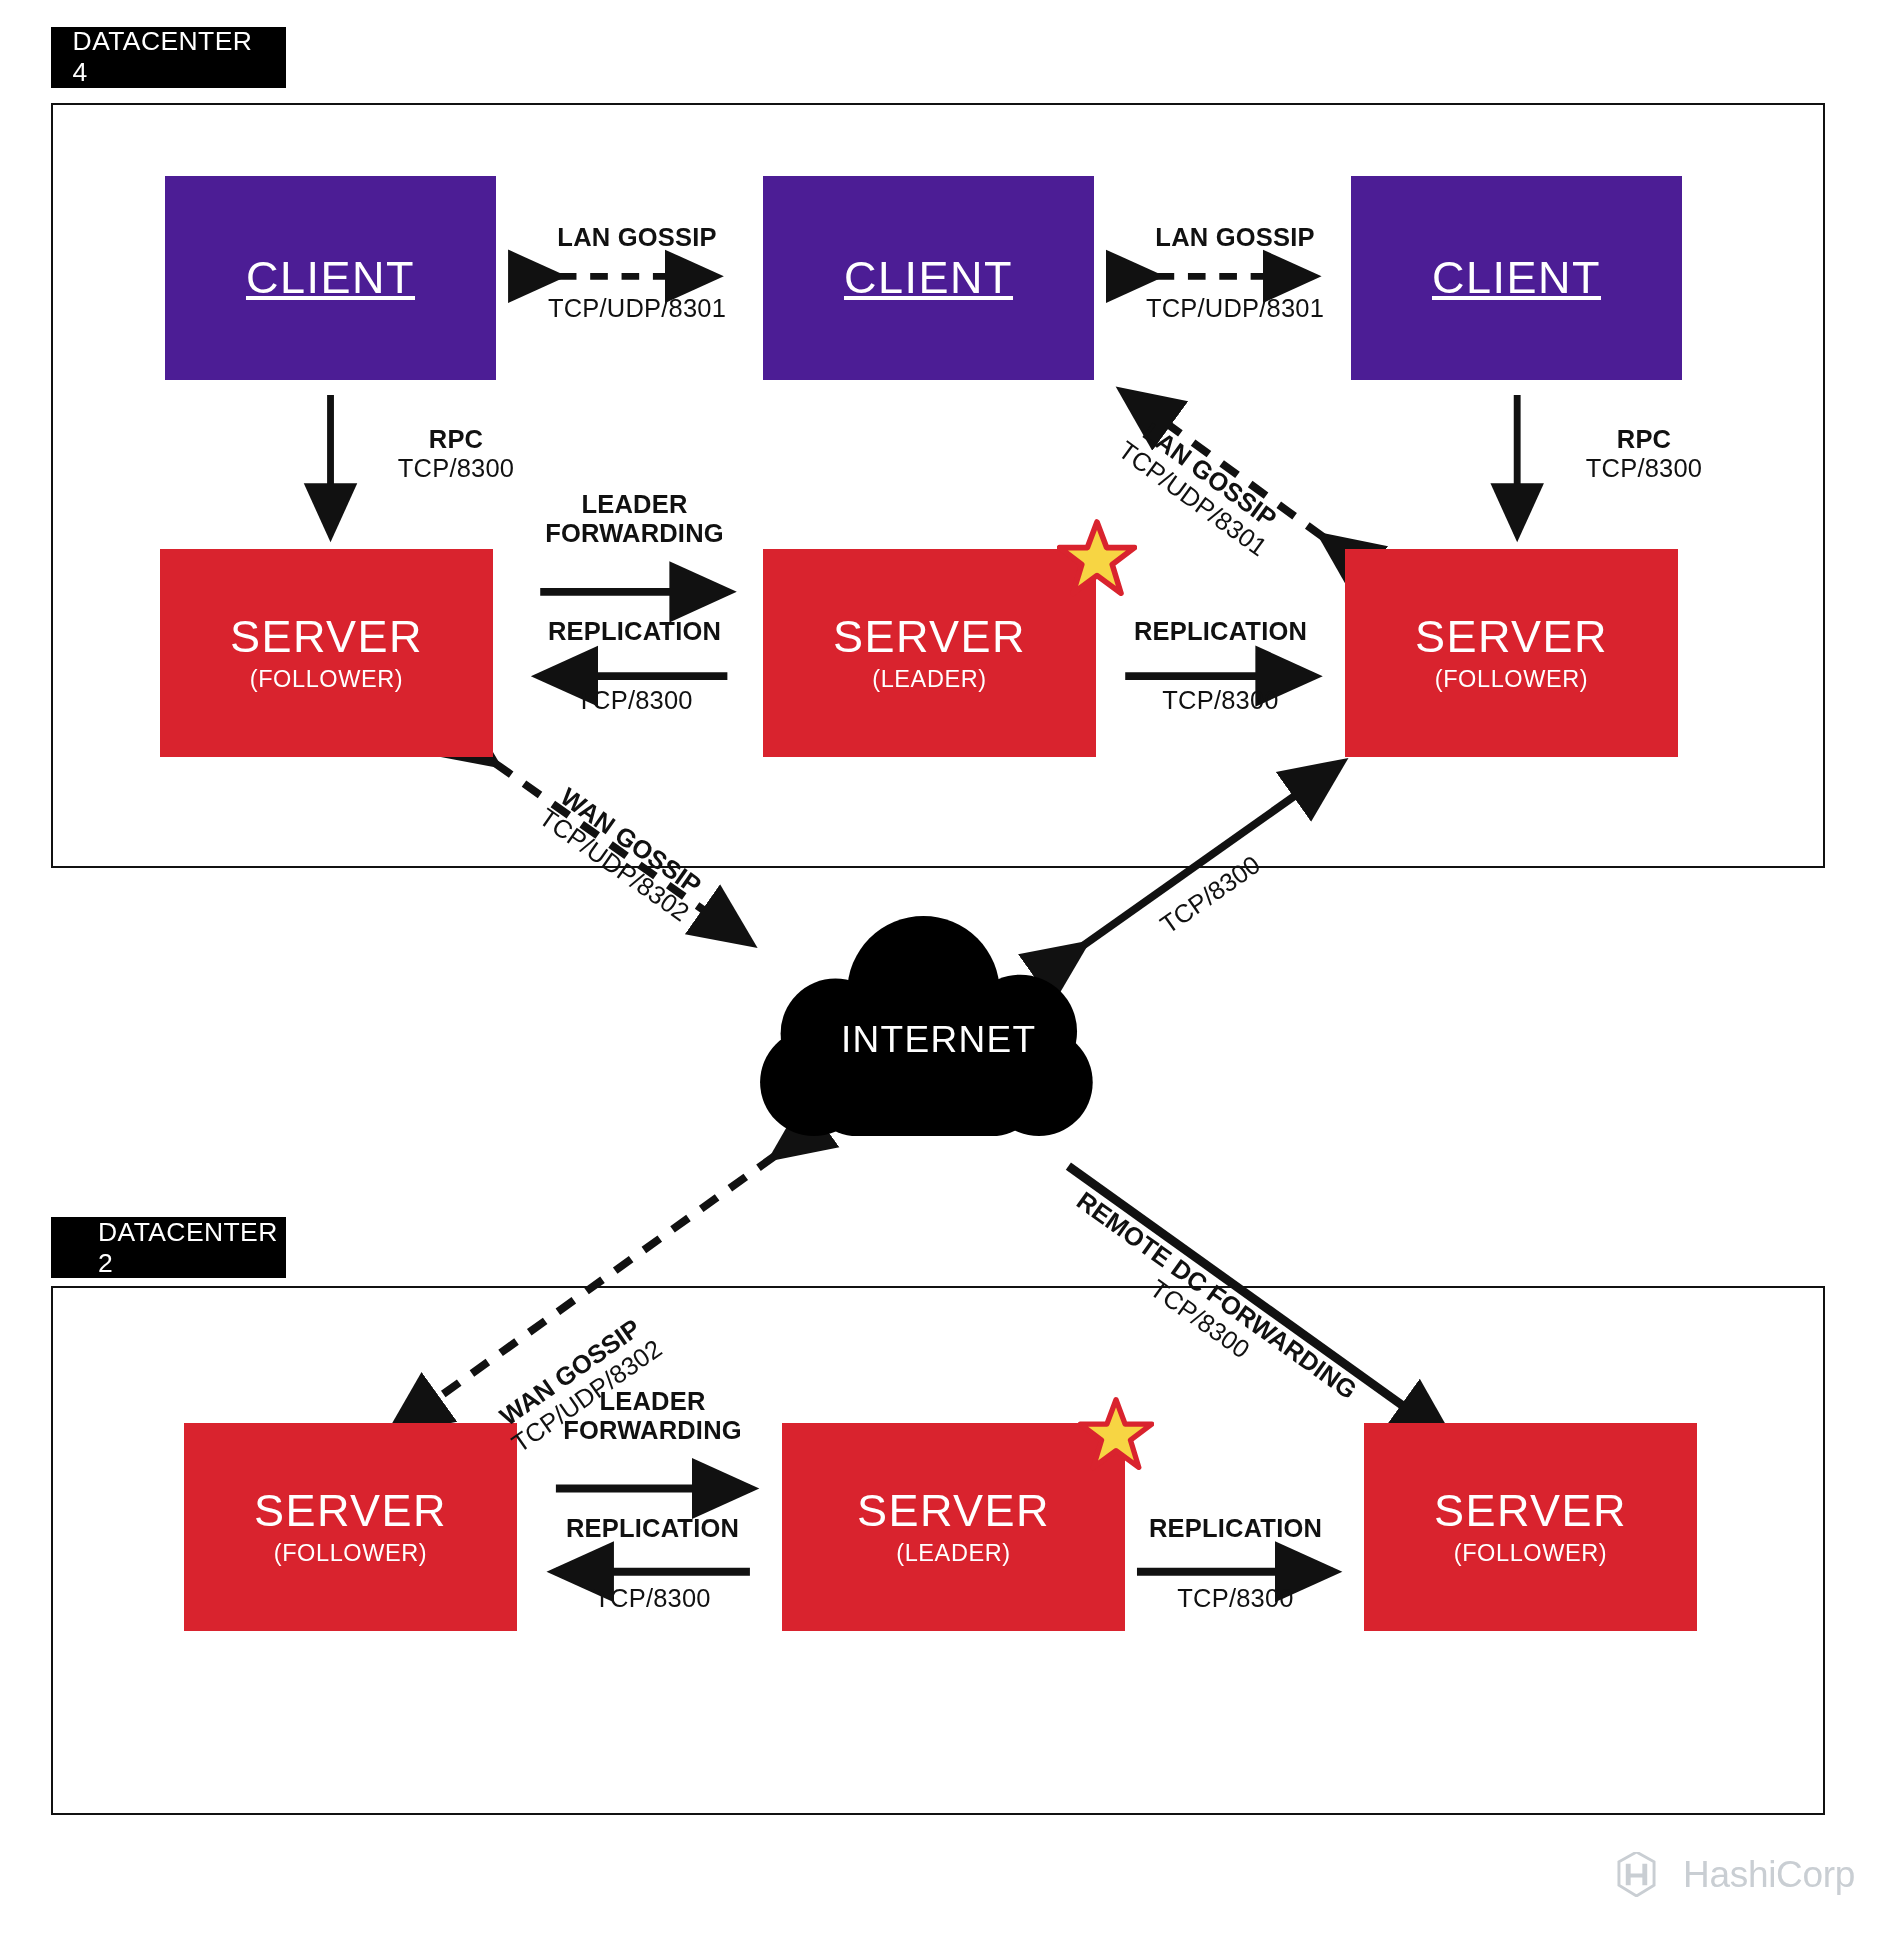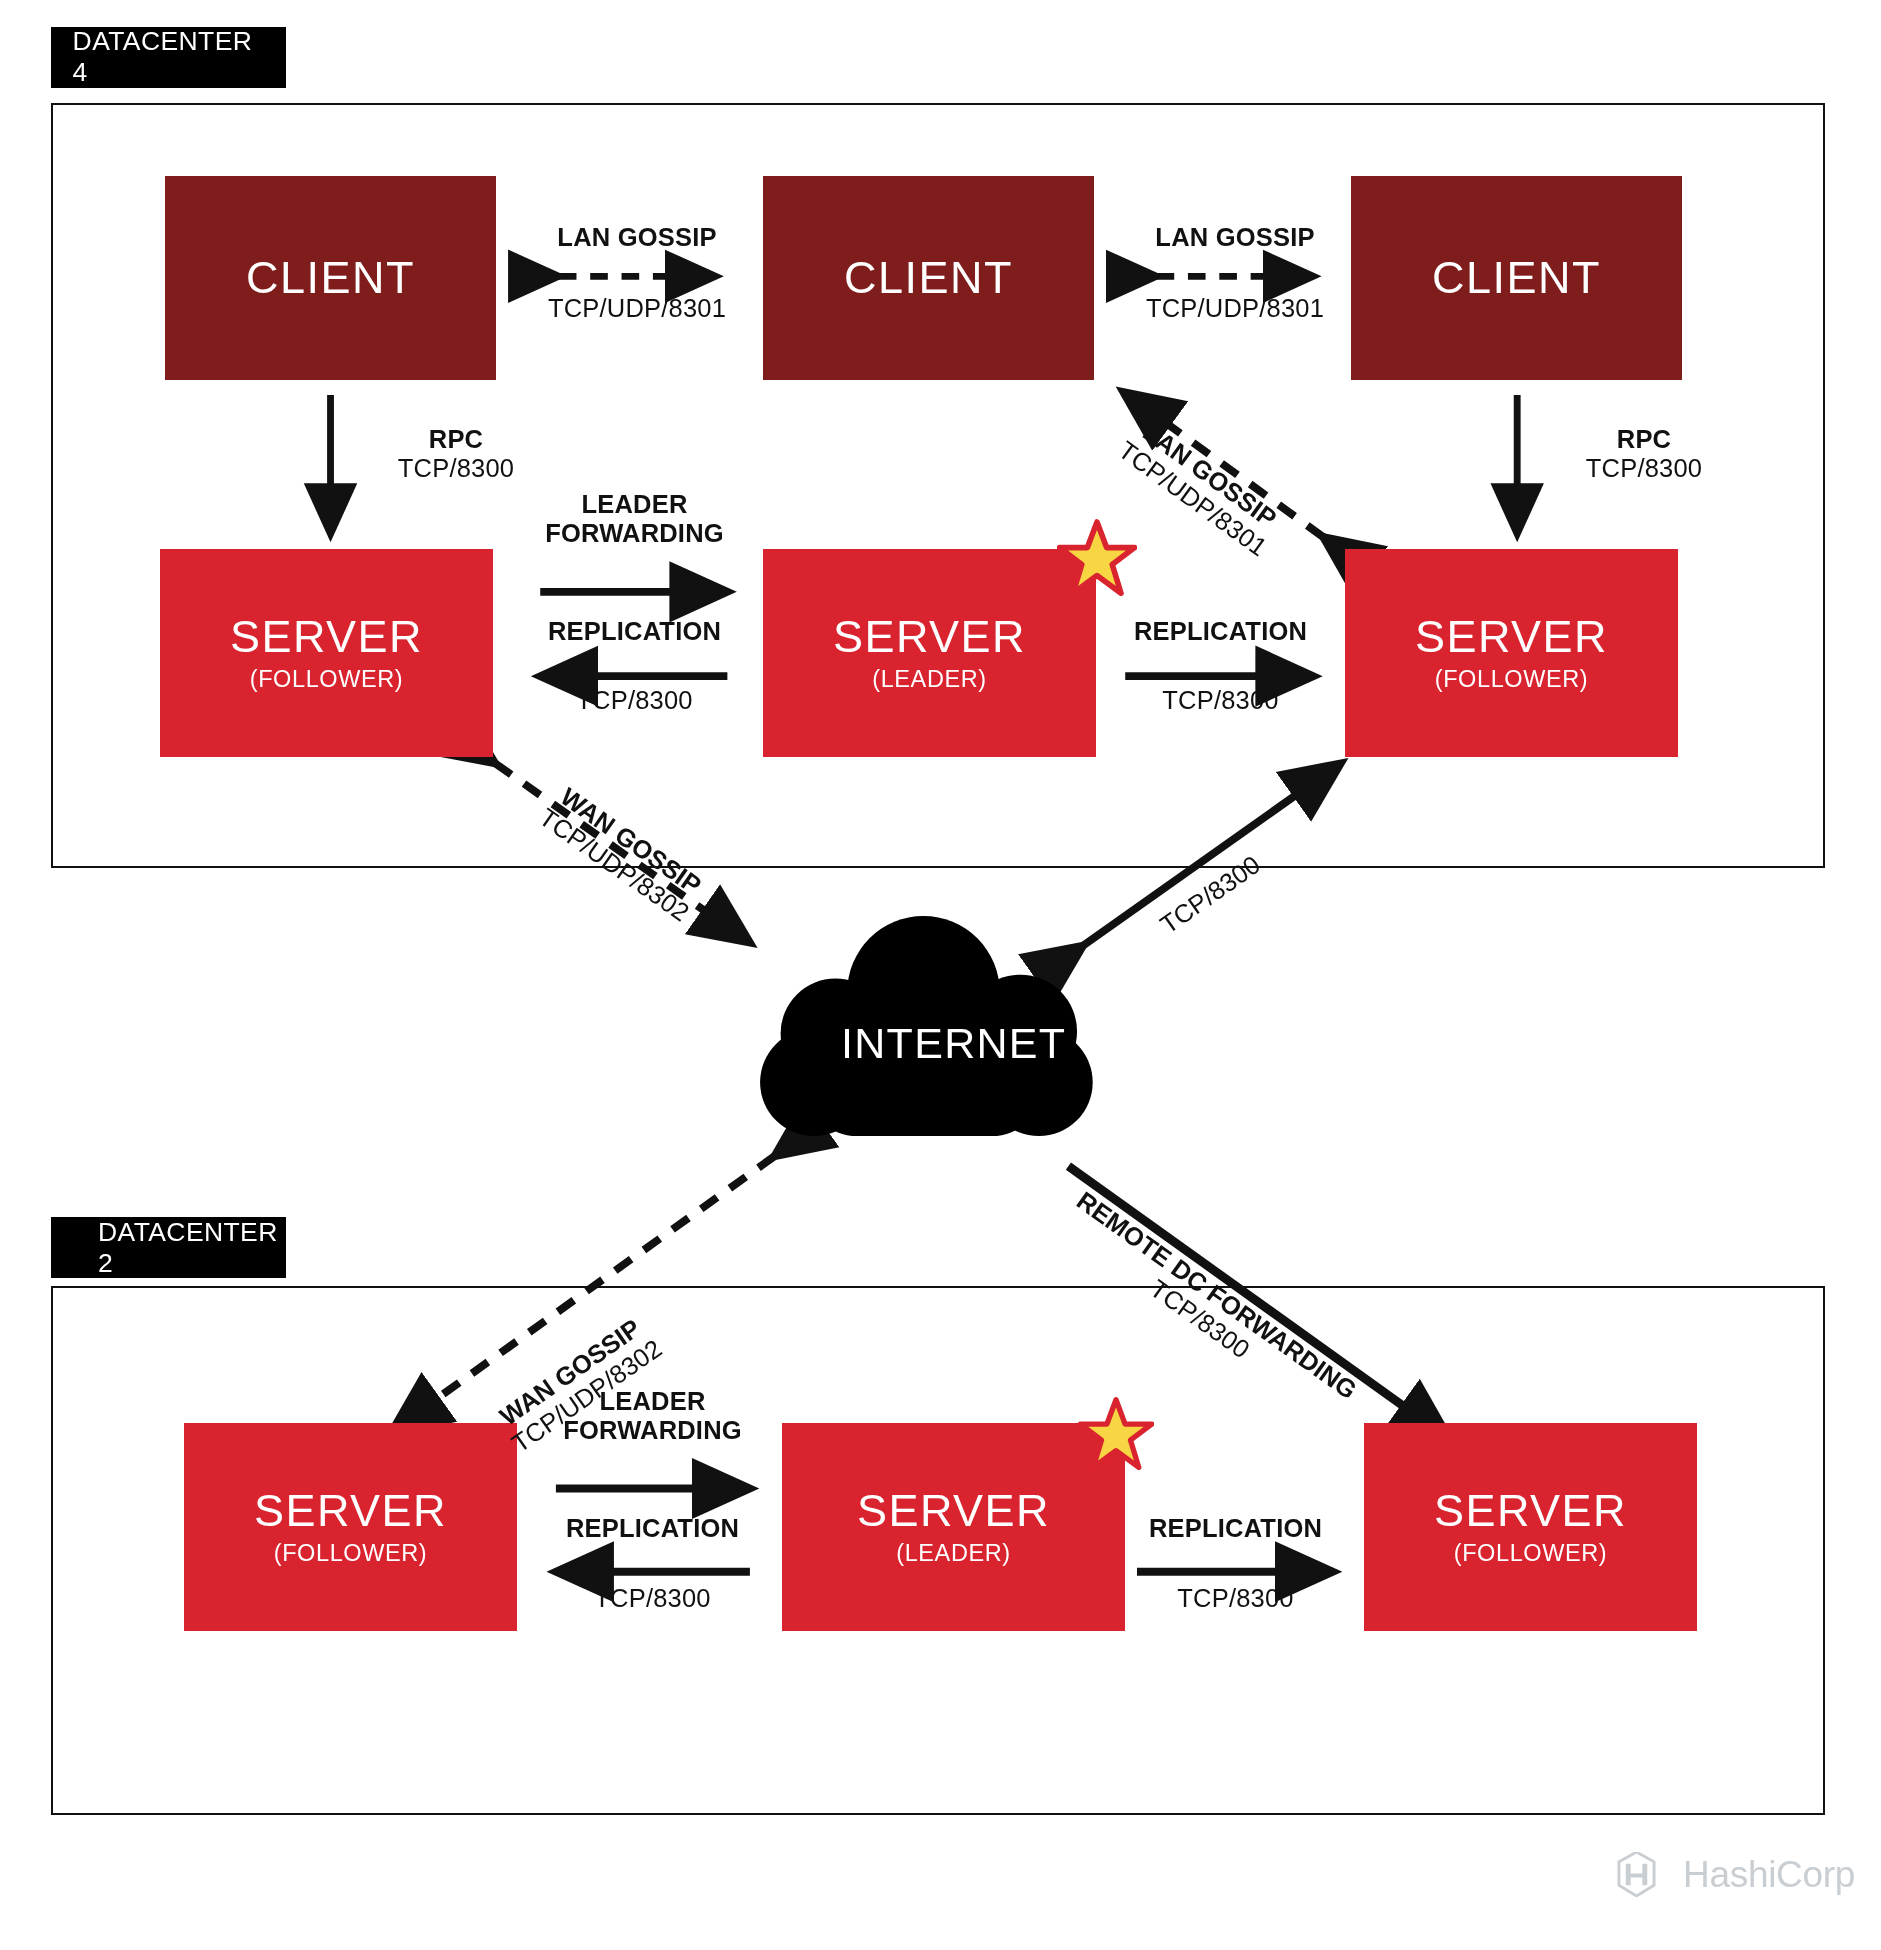--- a/index.html
+++ b/index.html
@@ -58,21 +58,21 @@
     font-weight: 400;
     letter-spacing: 1.5px;
     line-height: 1.05;
   }
   .node .sub {
     font-size: 23.5px;
     font-weight: 400;
     letter-spacing: 0.6px;
     margin-top: 5.9px;
   }
-  .node.client { background: #7f1d1d; }
+  .node.client { background: #4c1d95; text-decoration: underline; }
   .node.server { background: #d9232e; }
 
   
   .lbl {
     position: absolute;
     text-align: center;
     color: #111111;
     line-height: 1.12;
     white-space: nowrap;
     z-index: 4;
@@ -111,21 +111,21 @@
   }
 
   
   .cloud-wrap {
     position: absolute;
     z-index: 3;
   }
   .cloud-label {
     position: absolute;
     color: #ffffff;
-    font-size: 43px;
+    font-size: 37px;
     letter-spacing: 1.3px;
     z-index: 4;
     white-space: nowrap;
   }
 
   
   .star {
     position: absolute;
     z-index: 7;
   }

